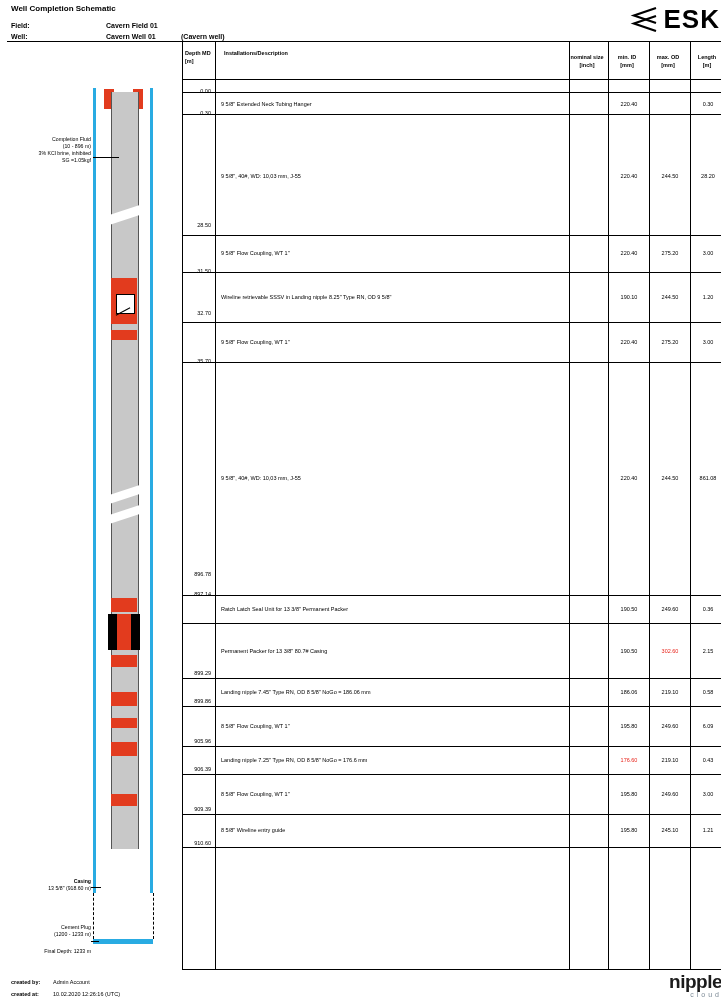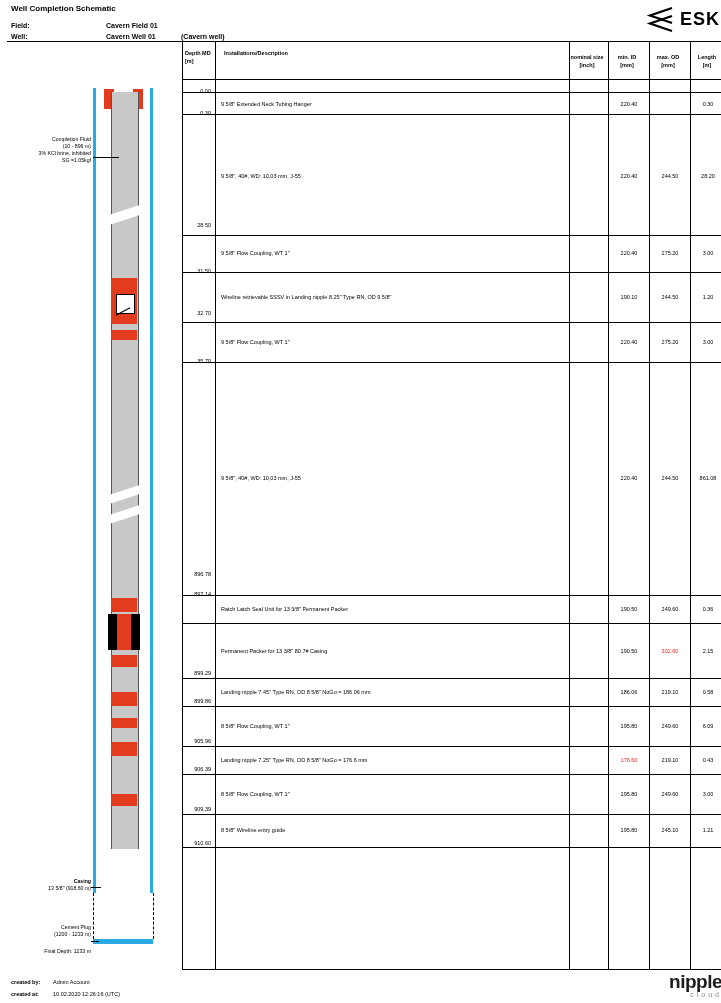--- a/index.html
+++ b/index.html
@@ -48,21 +48,21 @@
 
   .logo {
     position: absolute;
     right: 8px; top: 6px;
     display: flex;
     align-items: center;
     gap: 6px;
   }
   .logo-mark { width: 28px; height: 26px; }
   .logo-text {
-    font-size: 18px;
+    font-size: 26px;
     font-weight: bold;
     letter-spacing: 1px;
     line-height: 26px;
   }
 
   
   .tbl {
     position: absolute;
     left: 175px; top: 42px;
     width: 545px;

